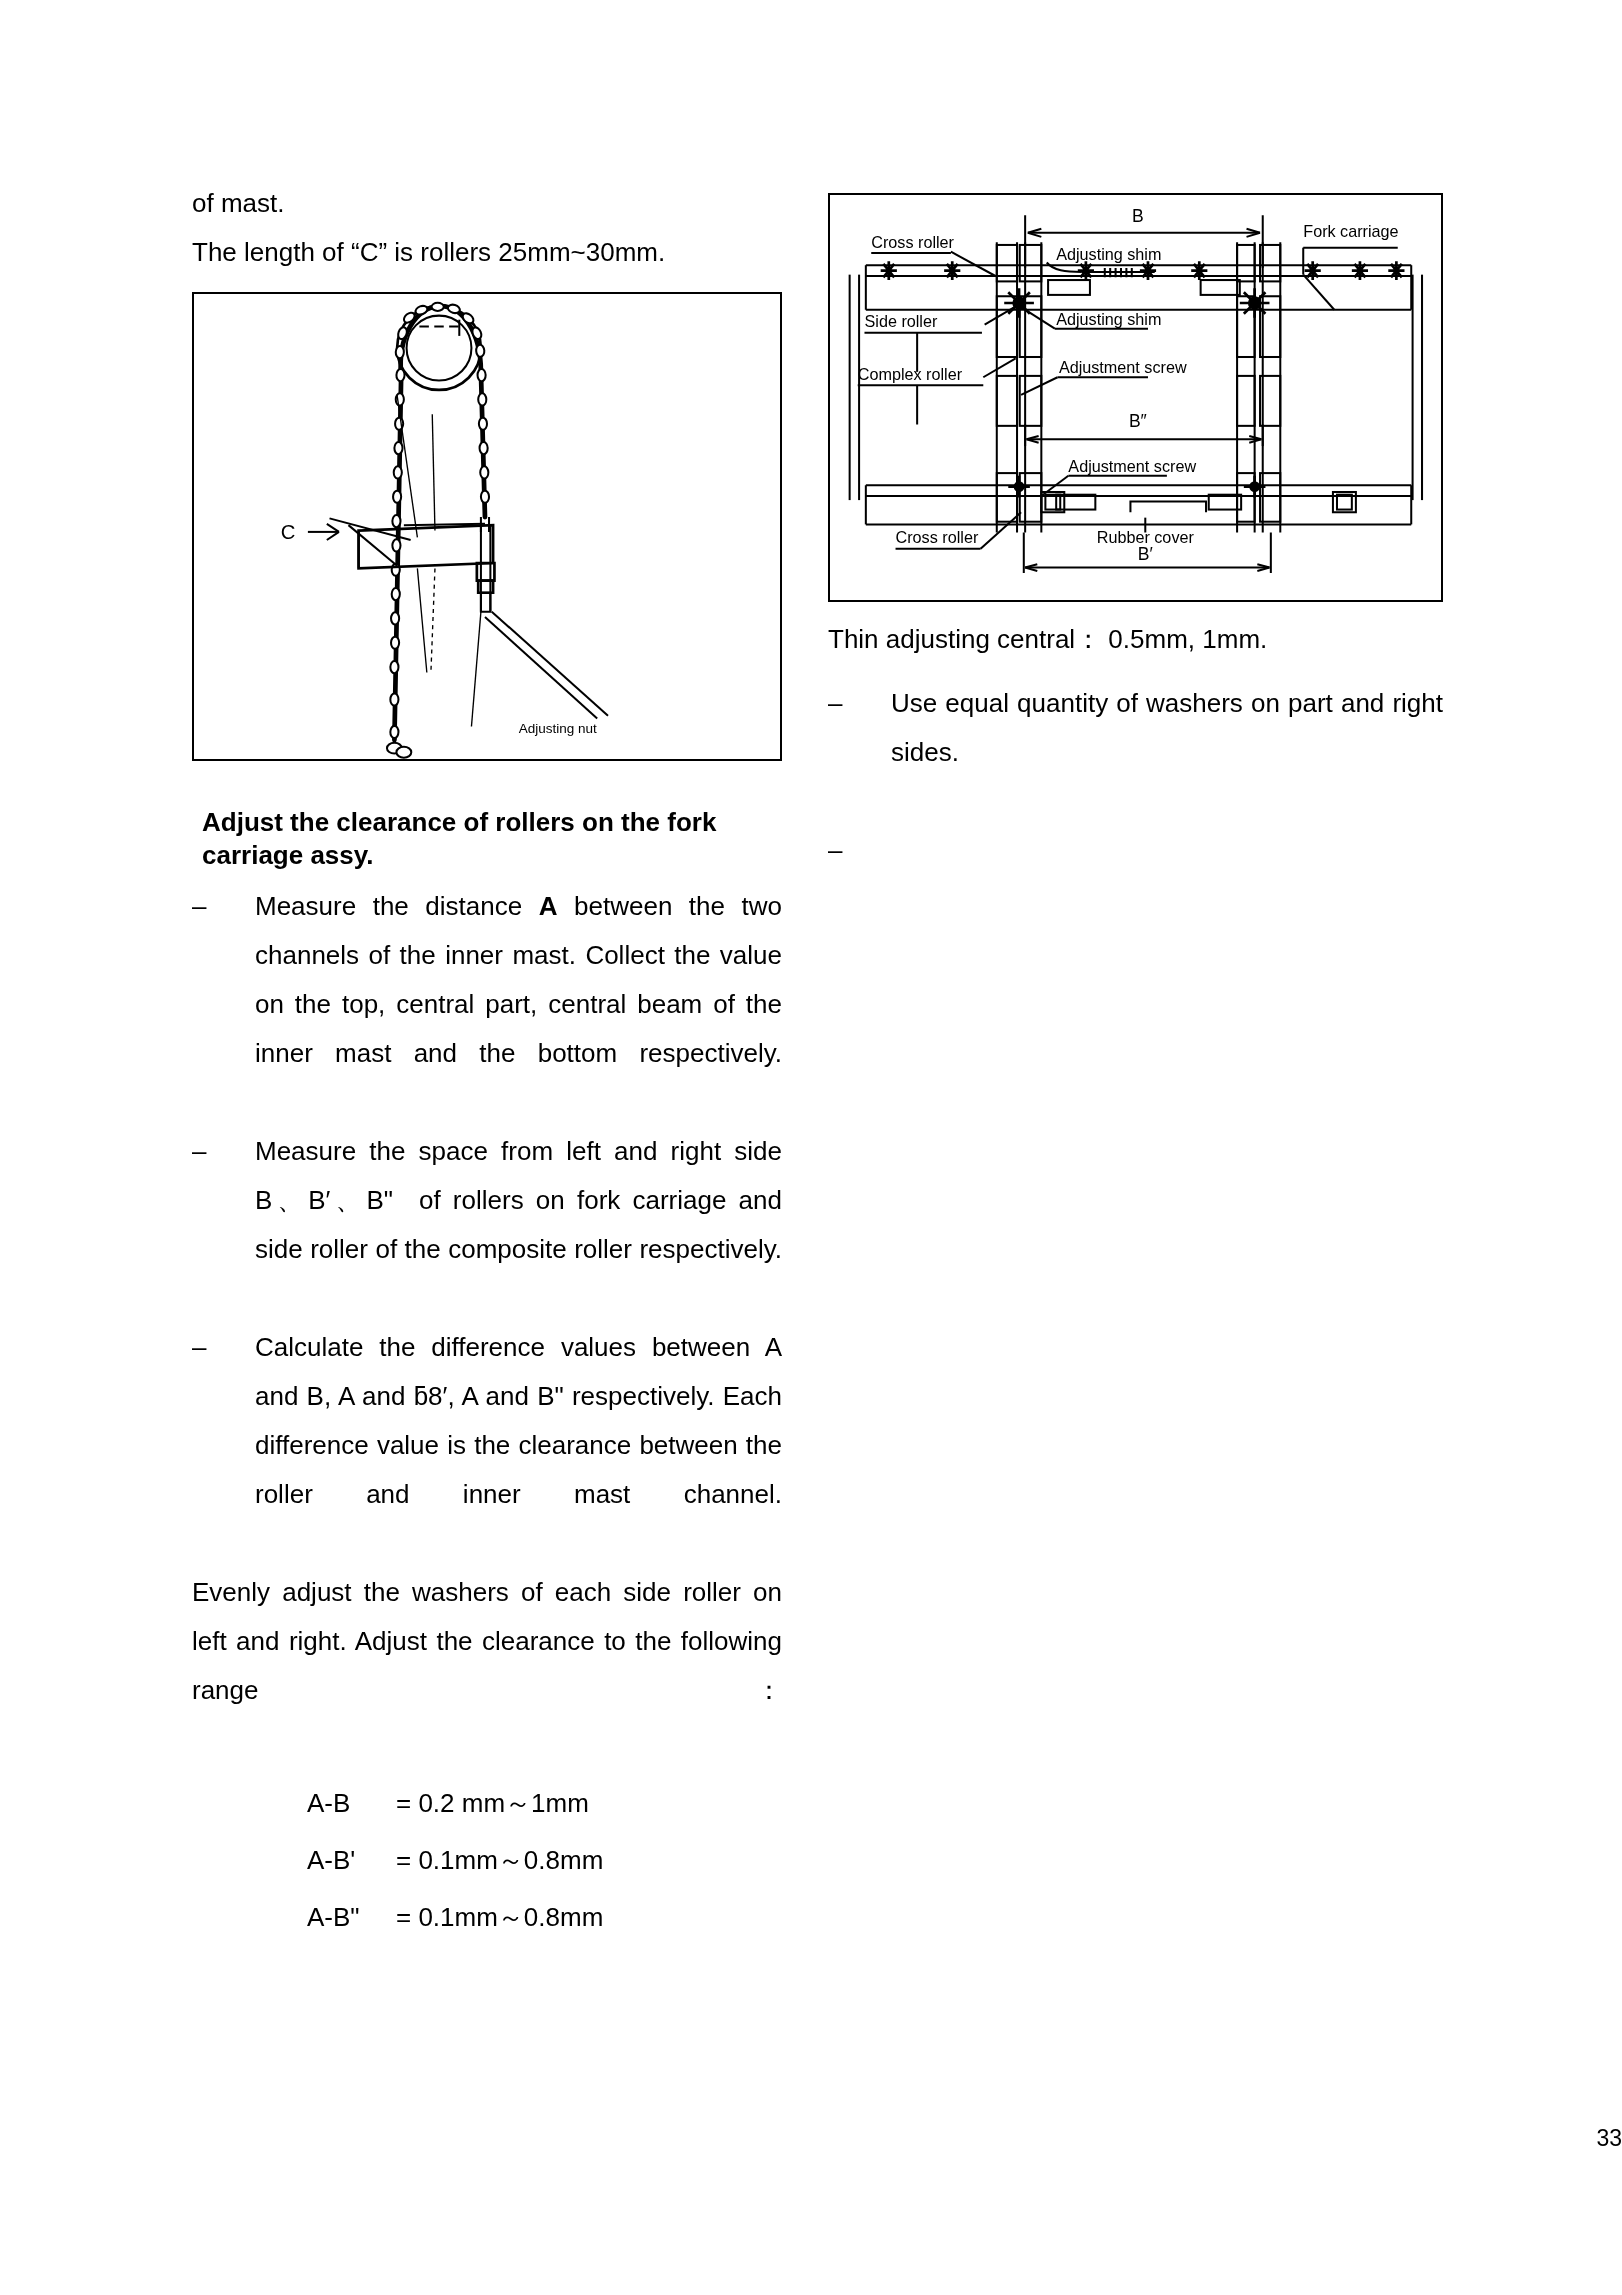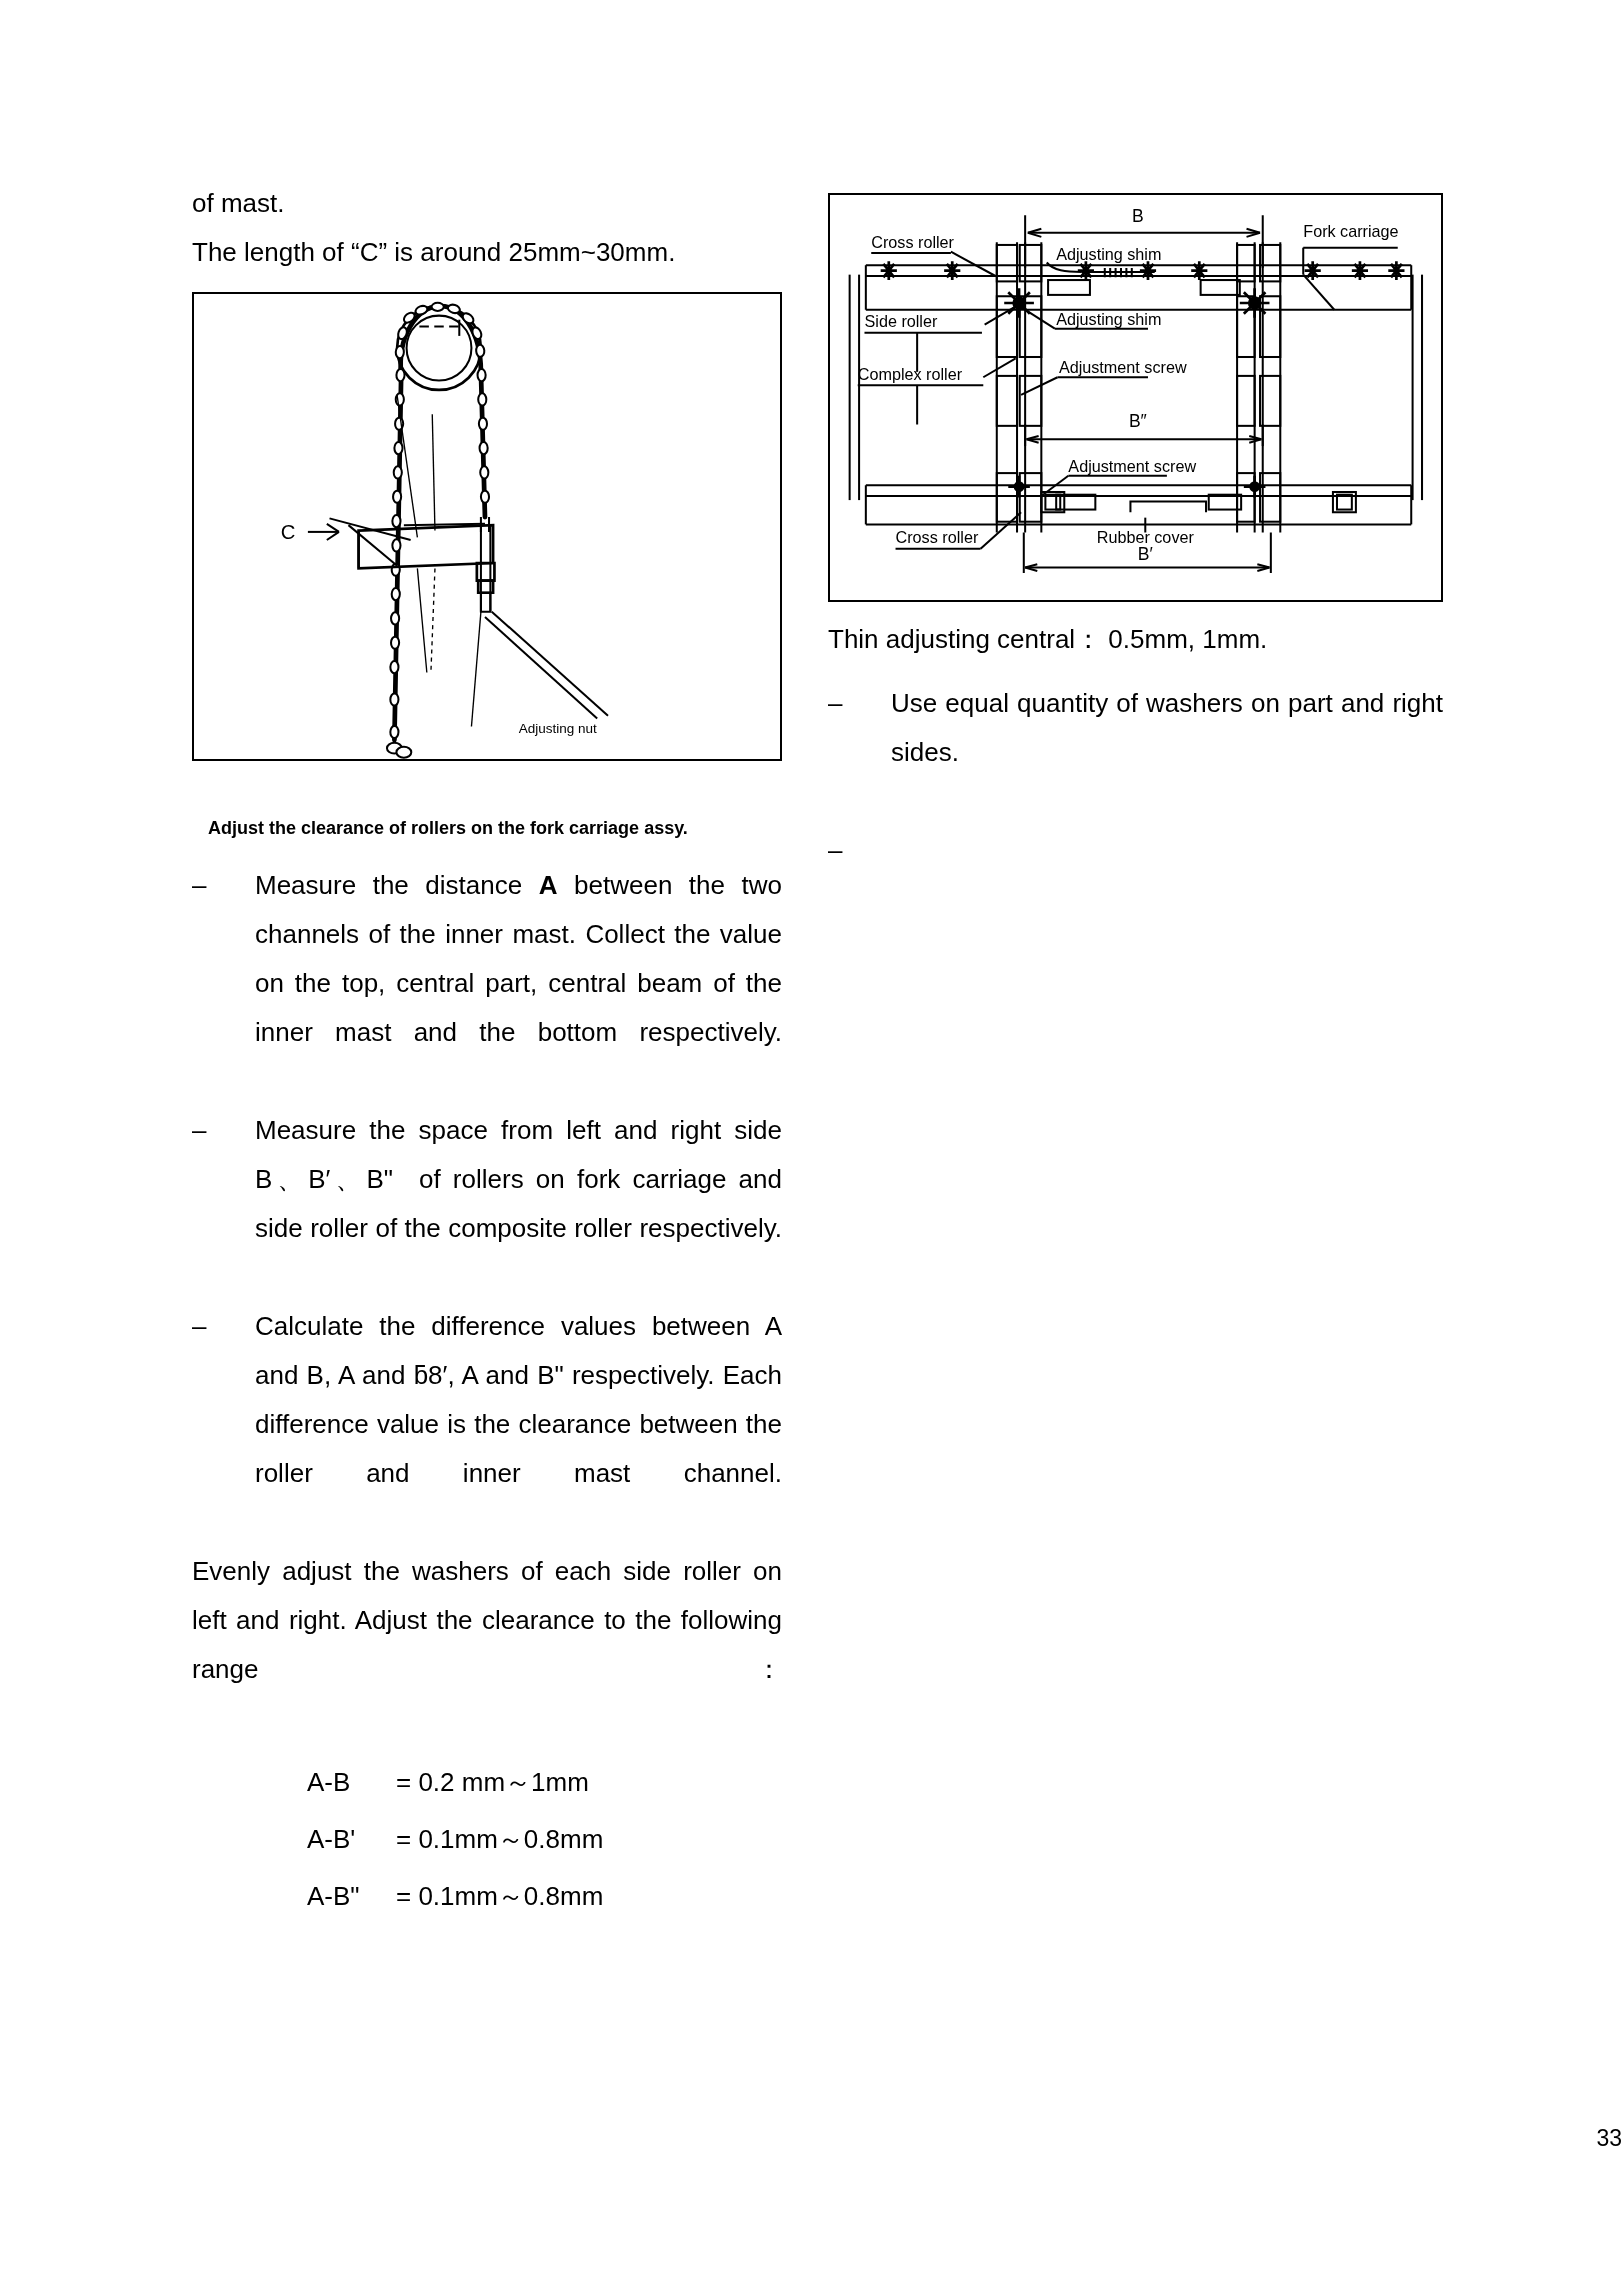--- a/index.html
+++ b/index.html
@@ -27,24 +27,24 @@
   .para {
     font-size: 26px;
     line-height: 49px;
     text-align: justify;
     text-justify: inter-word;
     margin: 0 0 0 0;
   }
   .para.nojust { text-align: left; }
 
   .heading {
-    font-size: 18px;
+    font-size: 26px;
     font-weight: bold;
     line-height: 33px;
-    margin: 16px;
+    margin: 10px;
   }
 
   
   .bullet {
     position: relative;
     padding-left: 63px;
     font-size: 26px;
     line-height: 49px;
     text-align: justify;
     text-justify: inter-word;
@@ -103,21 +103,21 @@
 </style>
 </head>
 <body>
 
 <div class="page">
 
   <div class="col col-left">
 
     <div class="para nojust">of mast.</div>
 
-    <div class="para nojust">The length of “C” is around 25mm~30mm.</div>
+    <div class="para nojust">The length of “C” is rollers 25mm~30mm.</div>
   </div>
 
   <div class="figbox" id="fig-chain">
     <svg class="figsvg" viewBox="0 0 866 688" preserveAspectRatio="xMidYMid meet">
       <g fill="none" stroke="#000" stroke-width="3">
 
         <circle cx="362" cy="80" r="62" stroke-width="4"></circle>
         <circle cx="362" cy="80" r="48" stroke-width="3"></circle>
         <path d="M333 48 L392 48" stroke-width="3" stroke-dasharray="14 8"></path>
         <path d="M392 38 L392 62" stroke-width="3"></path>

